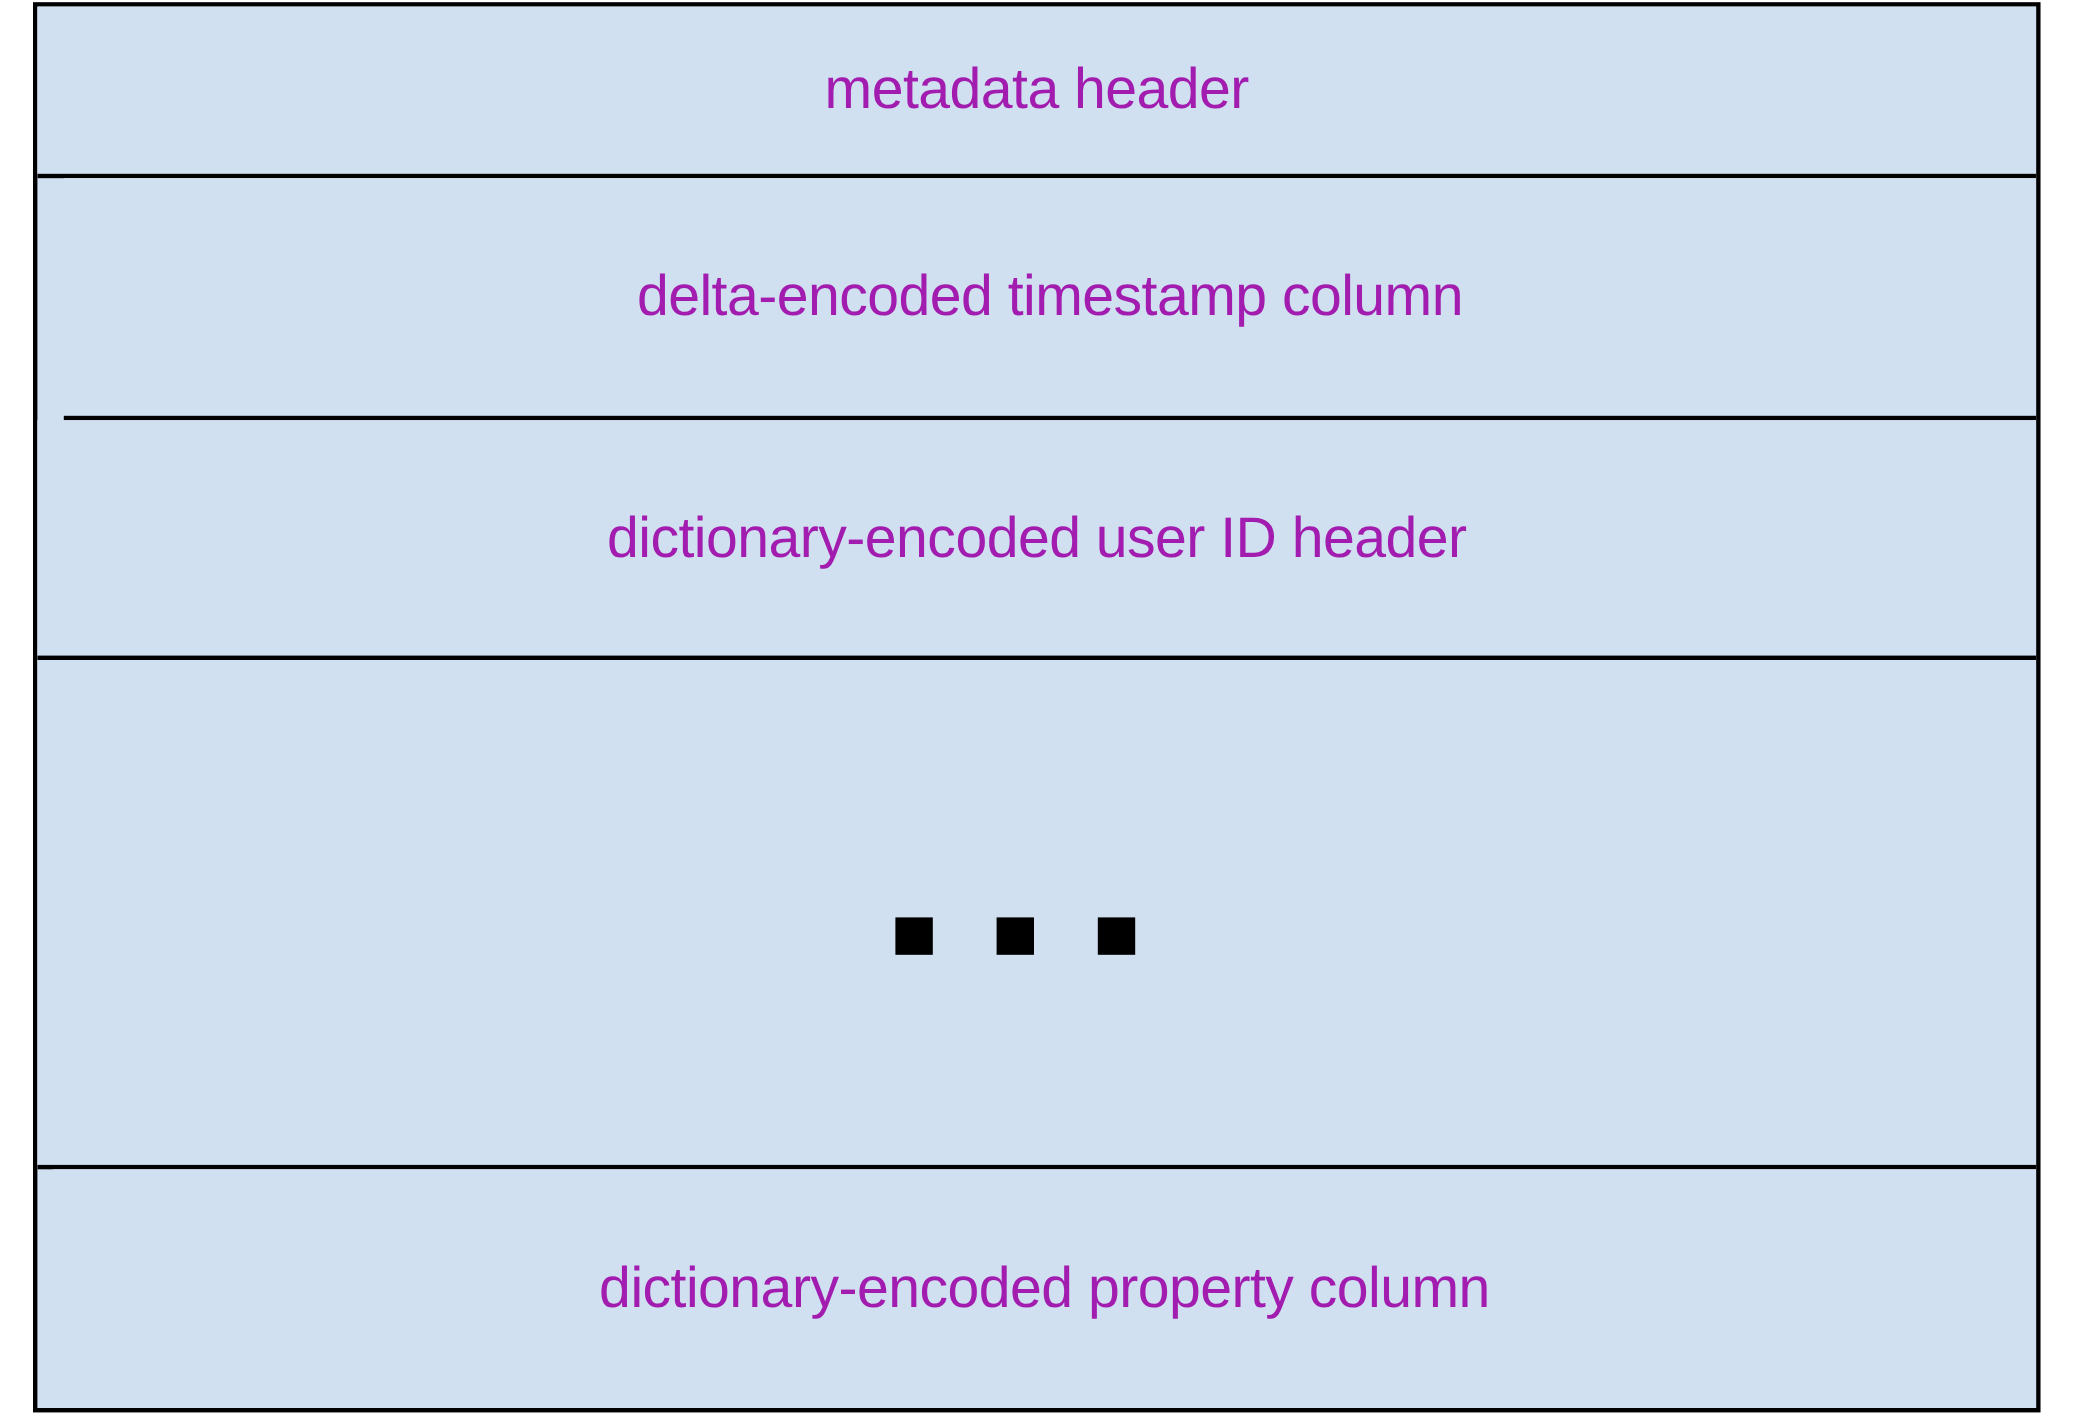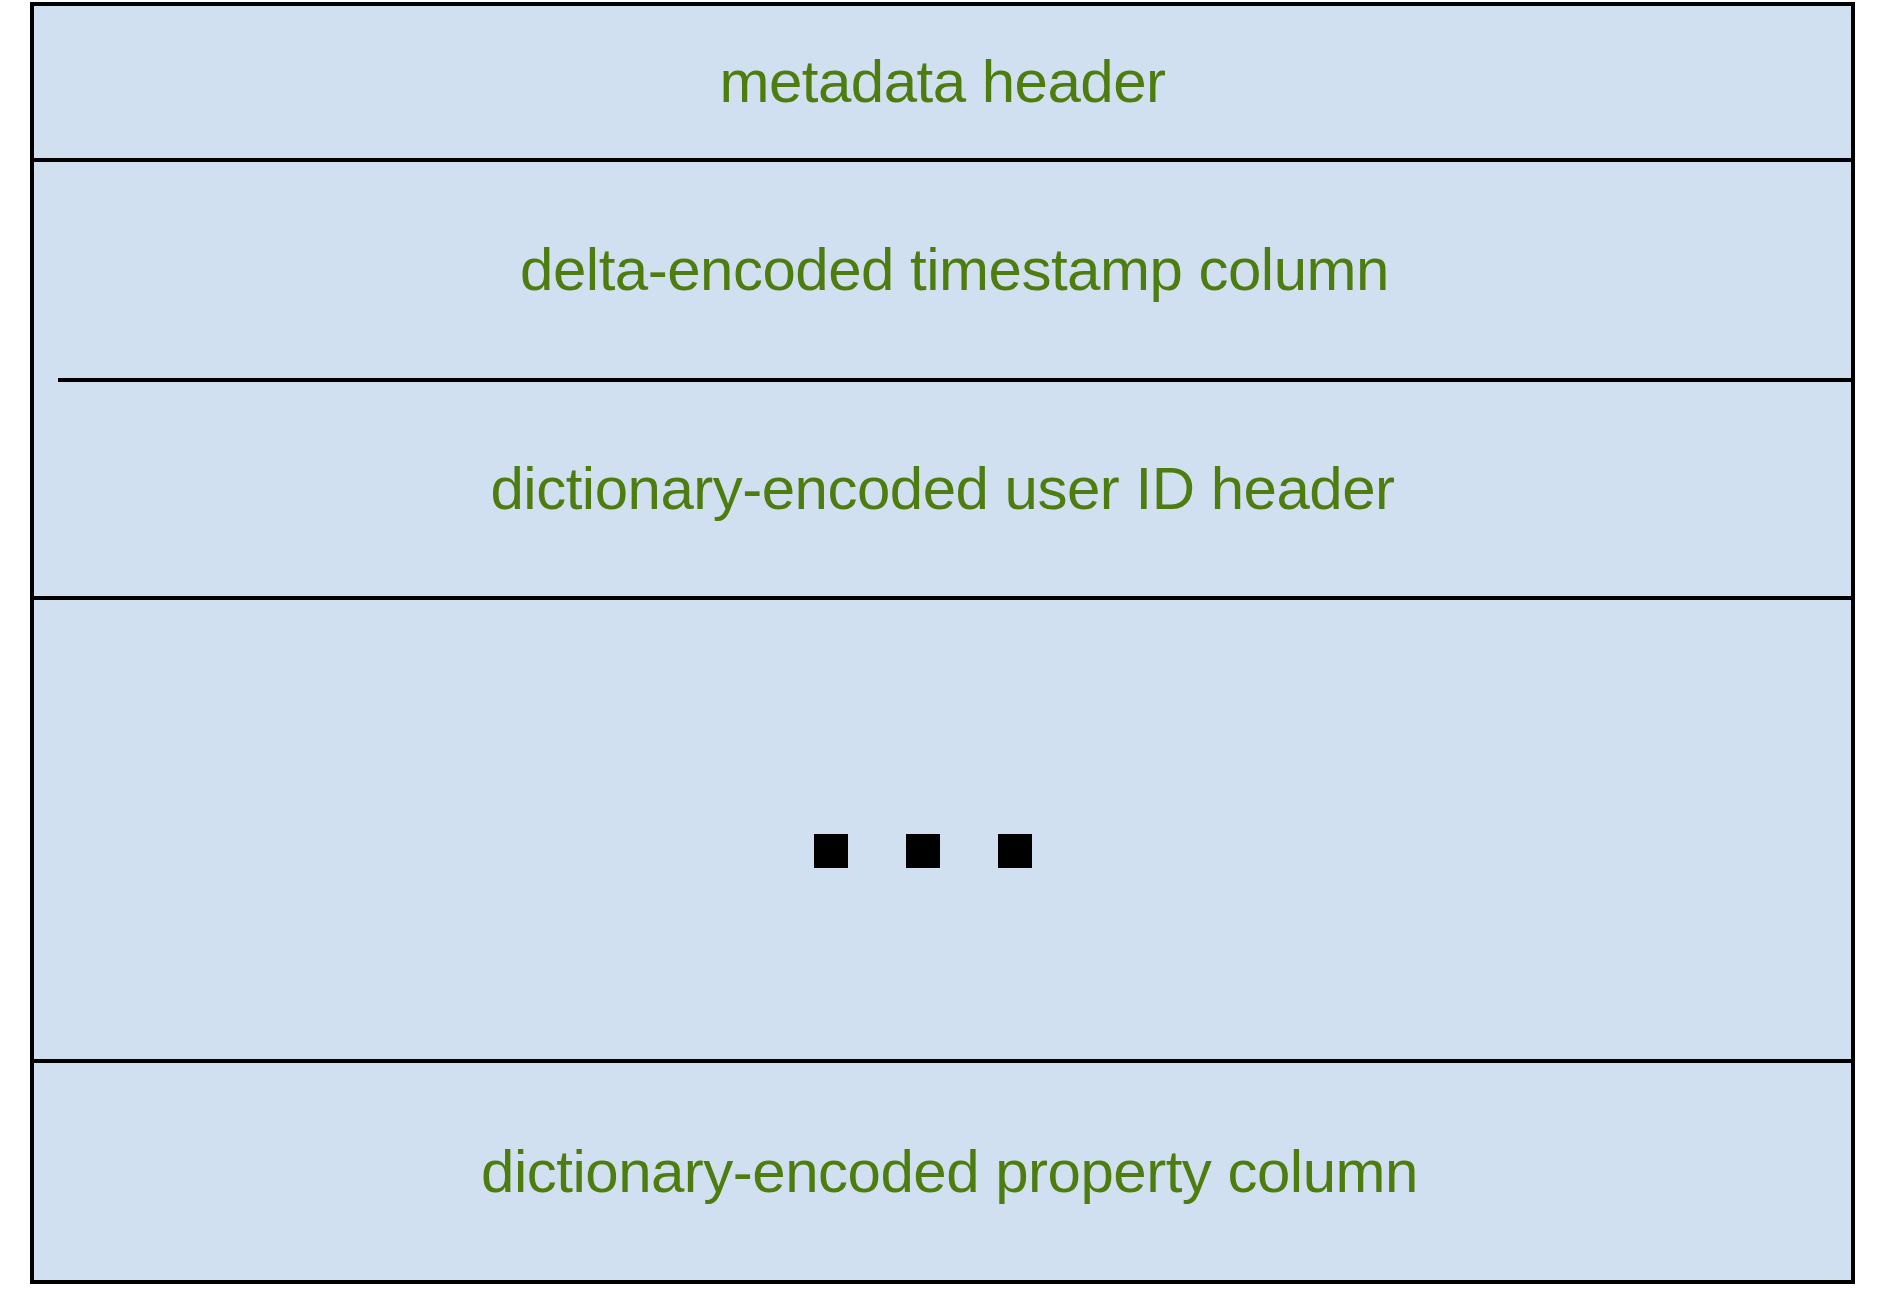--- a/index.html
+++ b/index.html
@@ -45,23 +45,23 @@
     border-bottom: 4px solid #000000;
   }
 
   .block:last-child {
     border-bottom: none;
     margin-left: 14px;
   }
 
   .block-label {
     font-family: "Liberation Sans", sans-serif;
-    font-size: 60px;
+    font-size: 52px;
     font-weight: 400;
-    color: #4d7c0f;
+    color: #a21caf;
     line-height: 1.05;
     letter-spacing: -0.5px;
     white-space: nowrap;
     text-align: center;
   }
 
   
   .row-header      { height: 156px; }
   .row-timestamp   { height: 221px; margin-left: 24px; }
   .row-userid      { height: 219px; }

